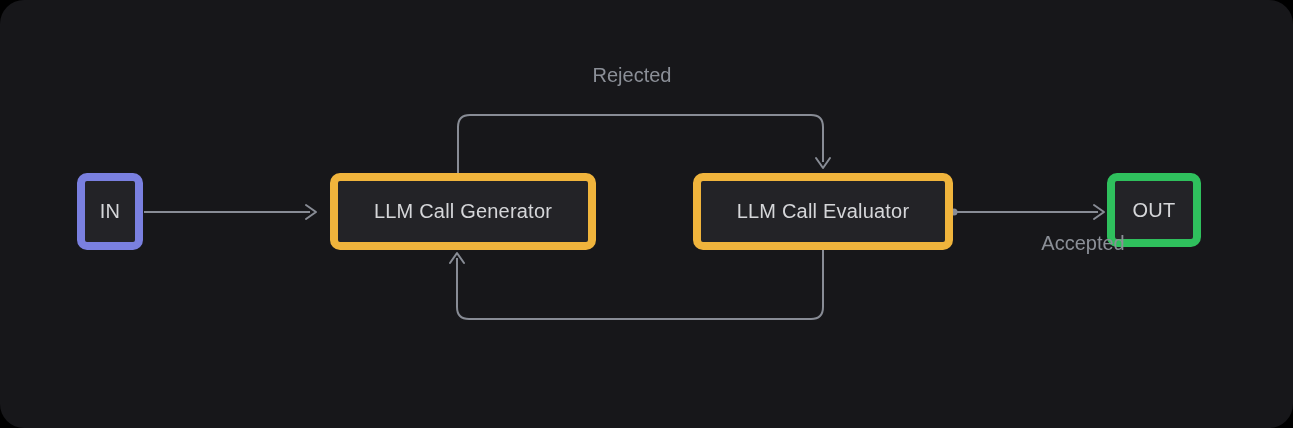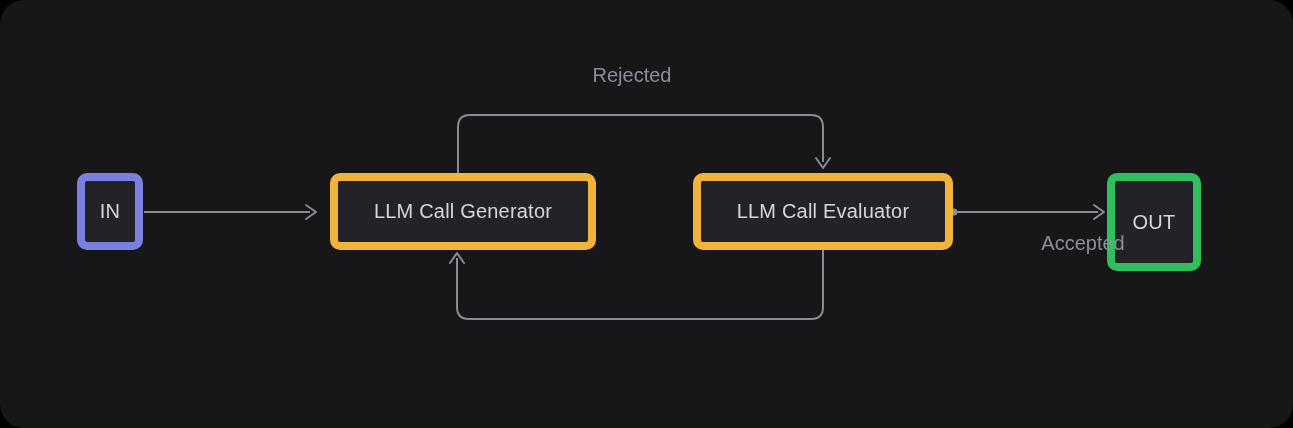--- a/index.html
+++ b/index.html
@@ -29,21 +29,21 @@
     align-items: center;
     justify-content: center;
     color: #d5d6d9;
     font-size: 20px;
     font-weight: 500;
     letter-spacing: 0.2px;
   }
   .node-in   { left: 77px;   top: 173px; width: 66px;  height: 77px; }
   .node-gen  { left: 318px;  top: 173px; width: 266px; height: 77px; }
   .node-eval { left: 693px;  top: 173px; width: 260px; height: 77px; }
-  .node-out  { left: 1107px; top: 173px; width: 94px;  height: 98px; }
+  .node-out  { left: 1107px; top: 173px; width: 94px;  height: 74px; }
   .edge-label {
     position: absolute;
     transform: translate(-50%, -50%);
     color: #8b8f97;
     font-size: 20px;
     font-weight: 400;
     white-space: nowrap;
   }
   .label-solution { left: 632px;  top: 75px;  }
   .label-rejected { left: 640px;  top: 363px; }

